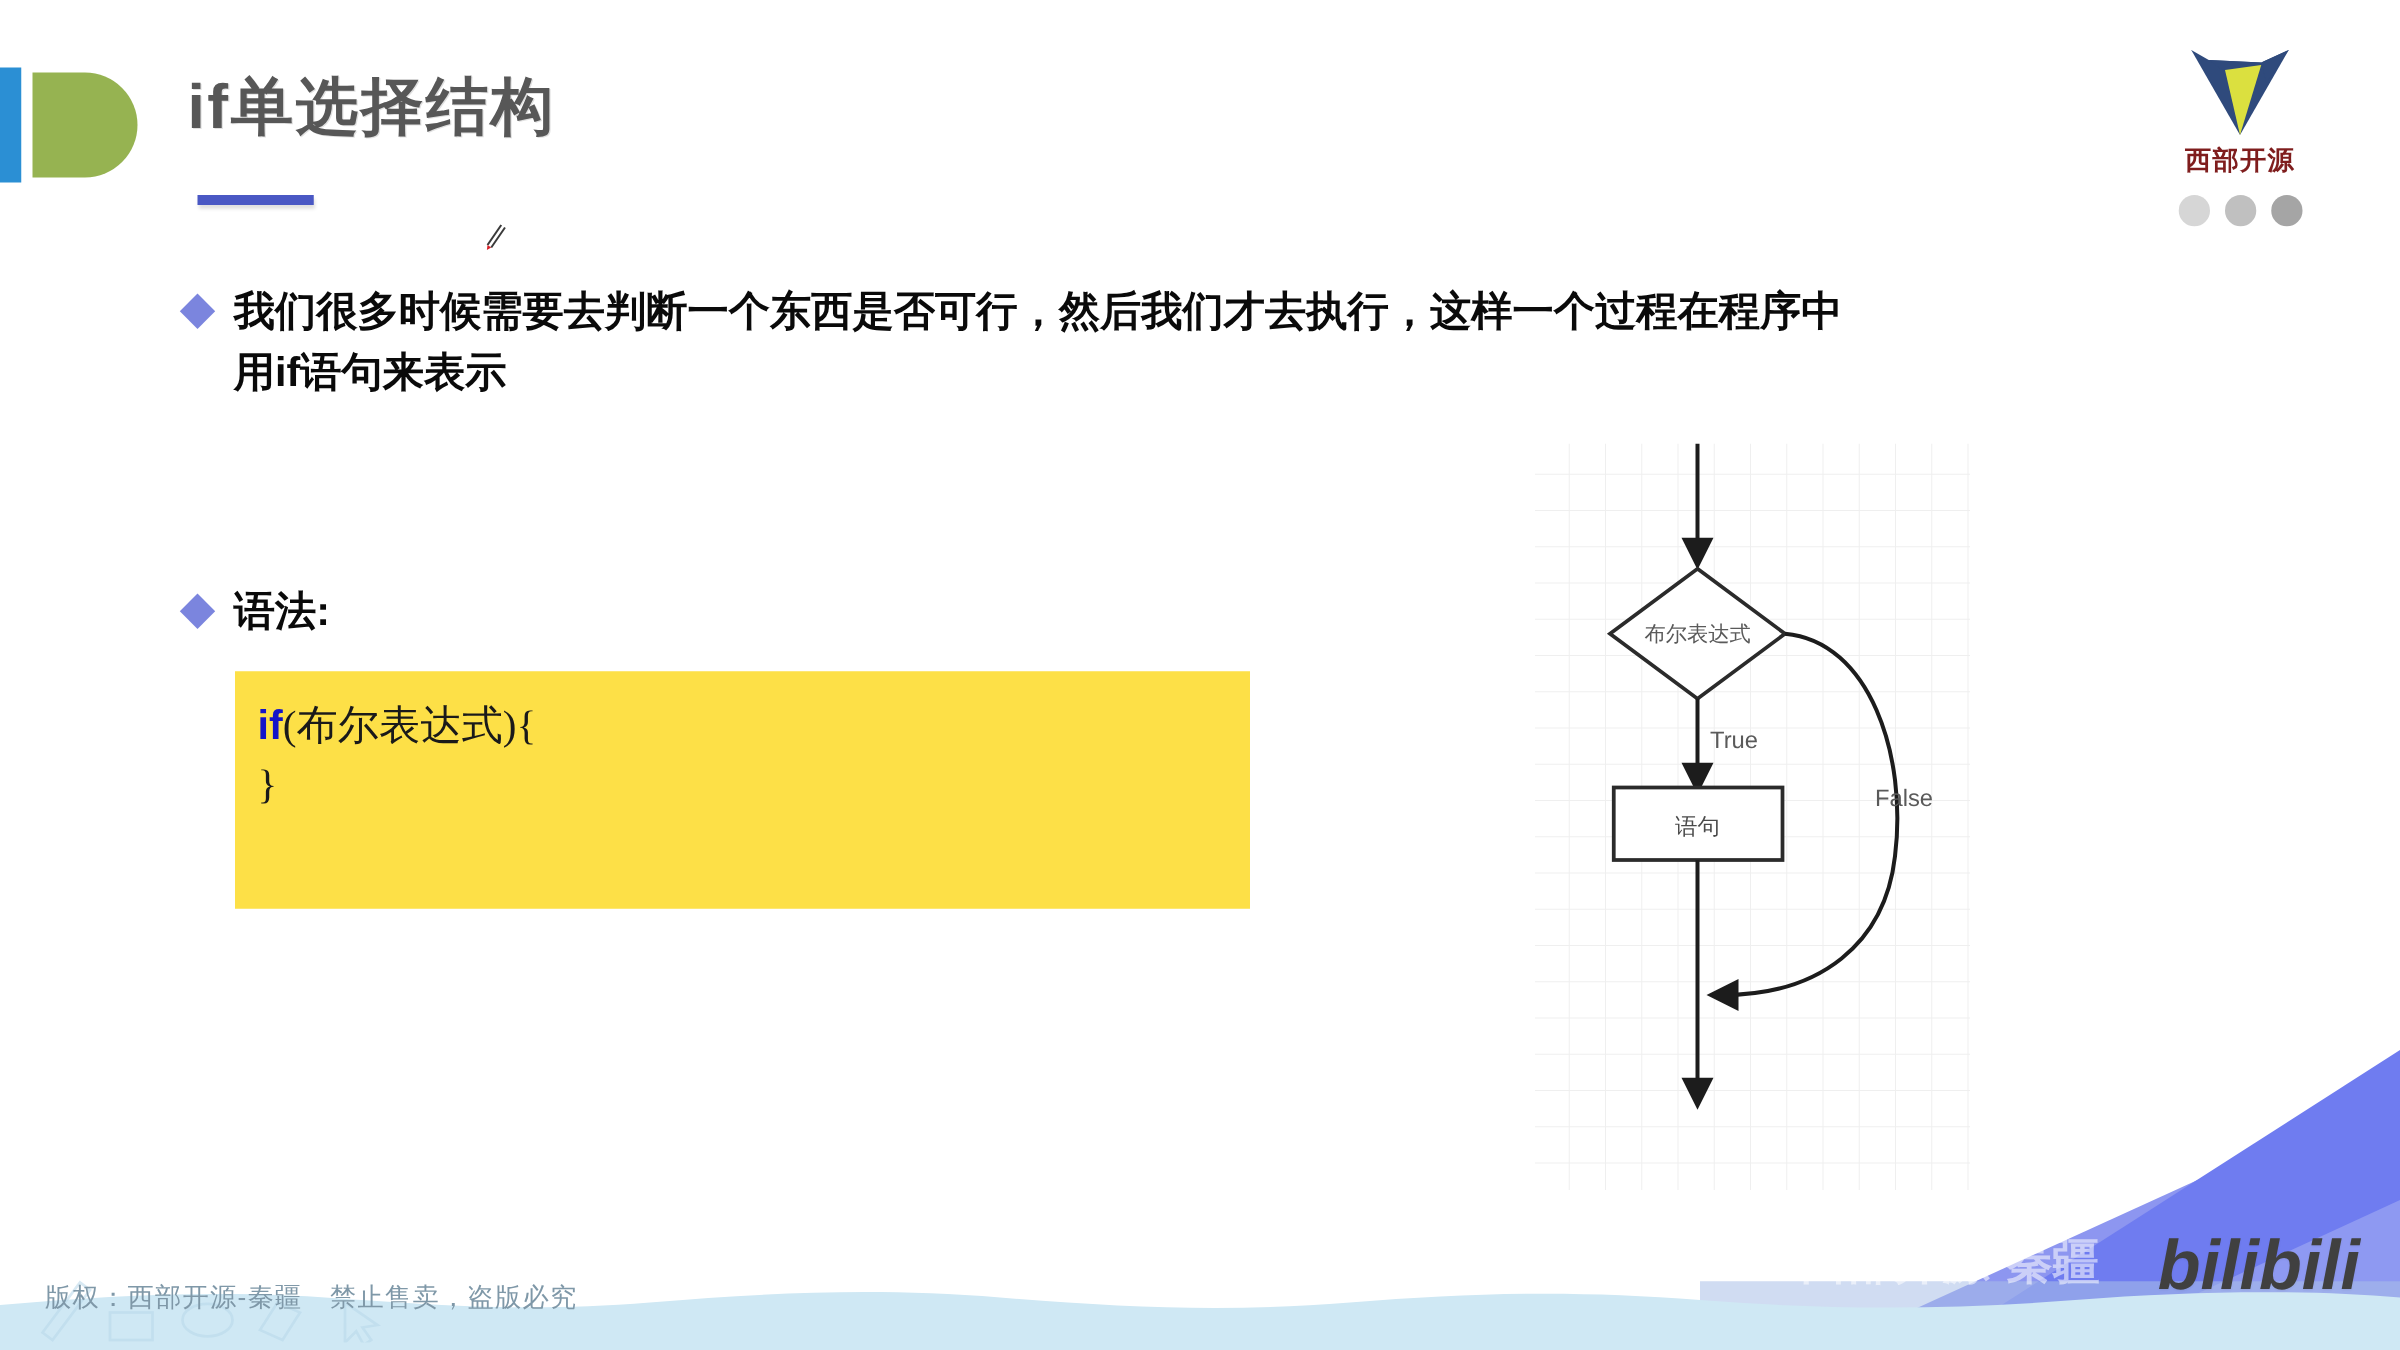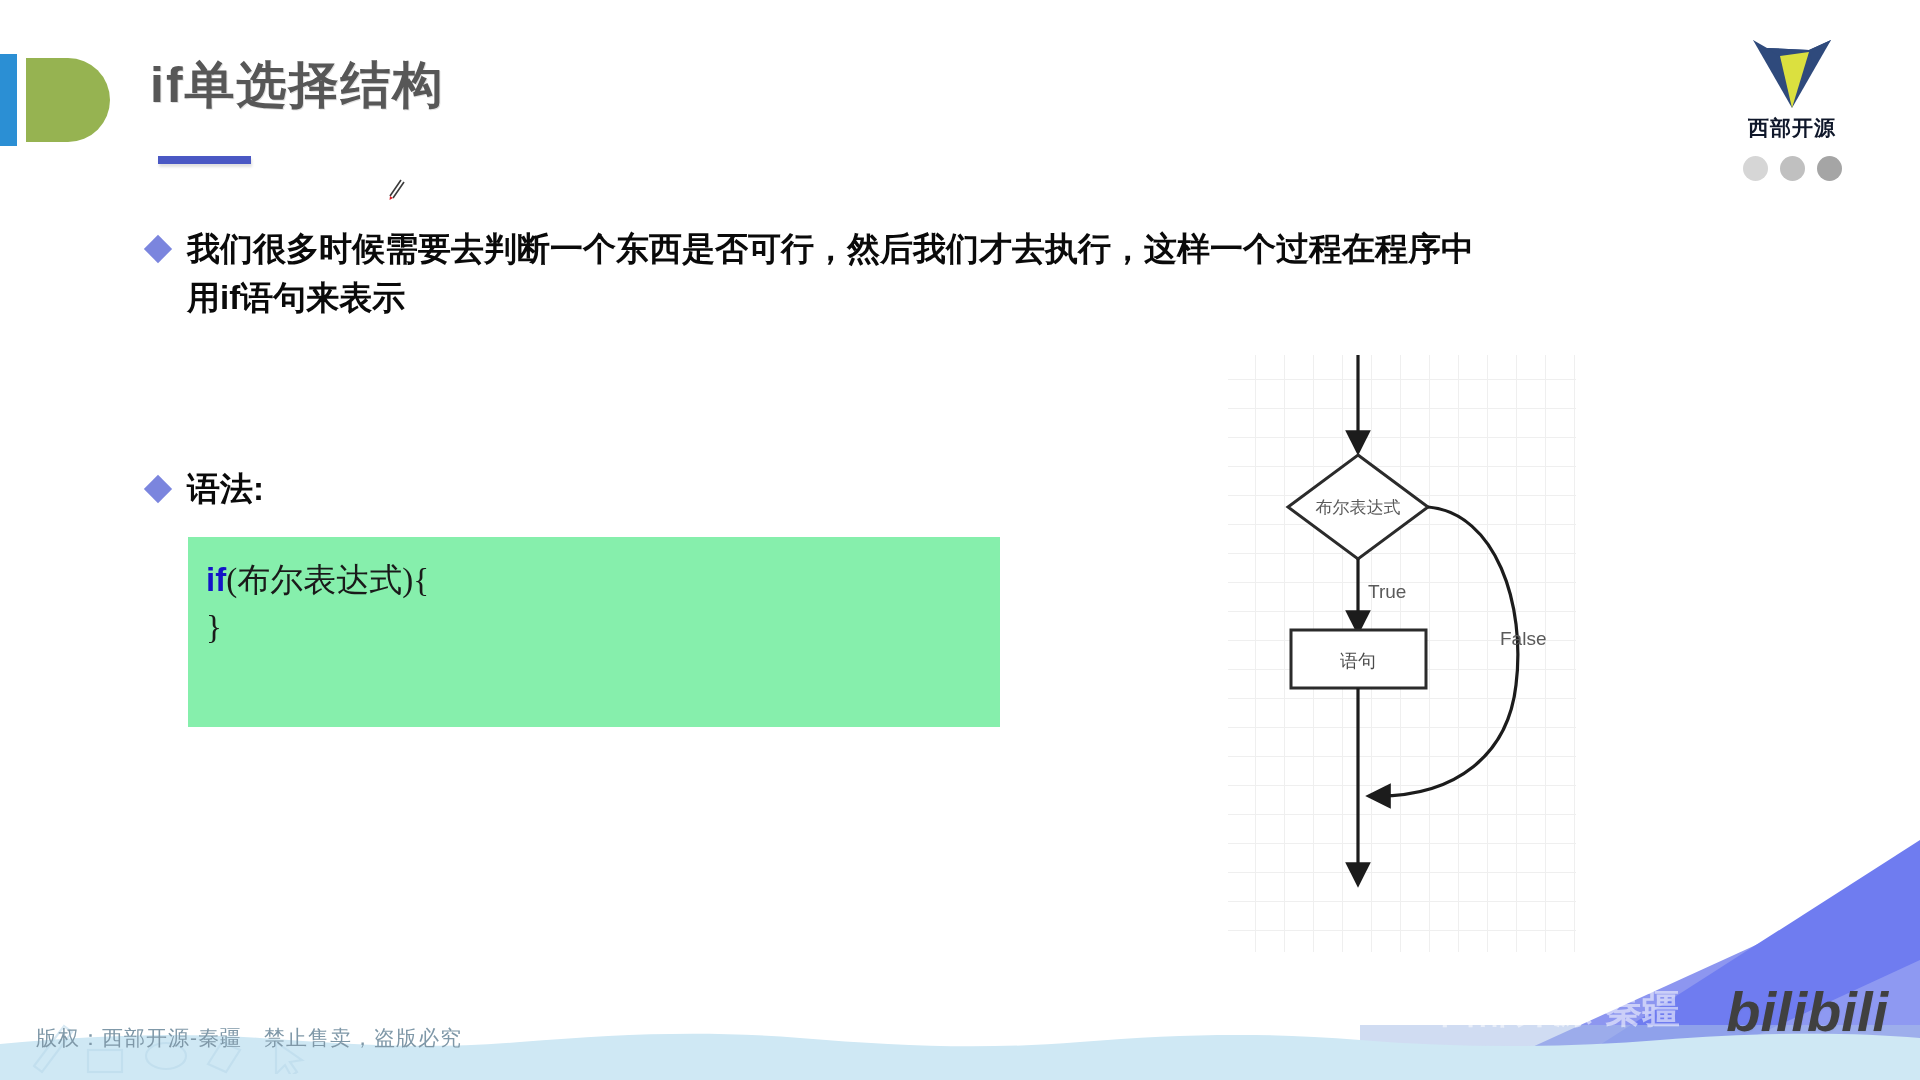--- a/index.html
+++ b/index.html
@@ -78,21 +78,21 @@
     right: 58px;
     top: 26px;
     width: 140px;
     text-align: center;
   }
   .brand-mark { width: 90px; height: 86px; margin: 0 auto; display:block; }
   .brand-name {
     margin-top: 2px;
     font-size: 21px;
     font-weight: bold;
-    color: #0f172a;
+    color: #7f1d1d;
     letter-spacing: 1px;
   }
   .brand-dots {
     margin-top: 14px;
     display: flex;
     justify-content: center;
     gap: 12px;
   }
   .brand-dots i {
     display: block;
@@ -127,21 +127,21 @@
   #bullet-intro { left: 148px; top: 225px; width: 1330px; }
   #bullet-syntax { left: 148px; top: 465px; width: 500px; }
 
   
   .code-block {
     position: absolute;
     left: 188px;
     top: 537px;
     width: 812px;
     height: 190px;
-    background: #86efac;
+    background: #fde047;
     box-sizing: border-box;
     padding: 20px 0 15px 18px;
   }
   .code-line {
     font-family: "Liberation Serif", "DejaVu Serif", serif;
     font-size: 33px;
     line-height: 1.42;
     color: #1a1a1a;
     white-space: pre;
   }

